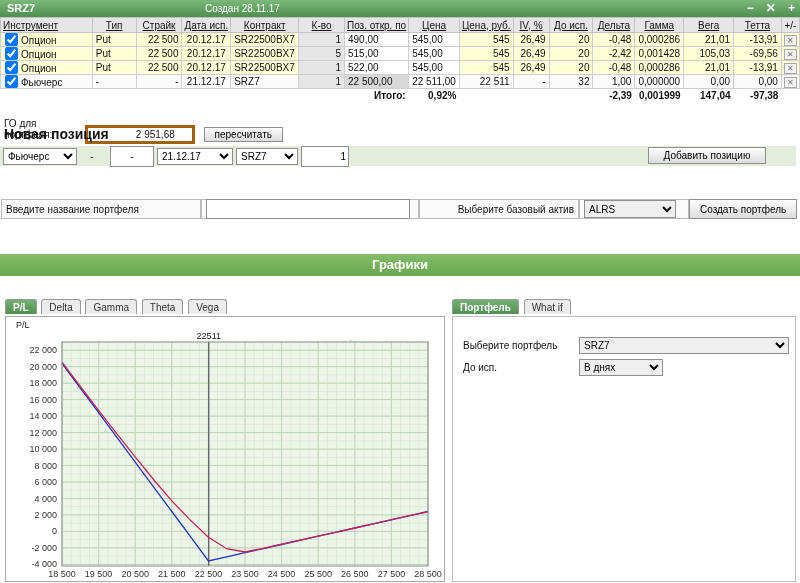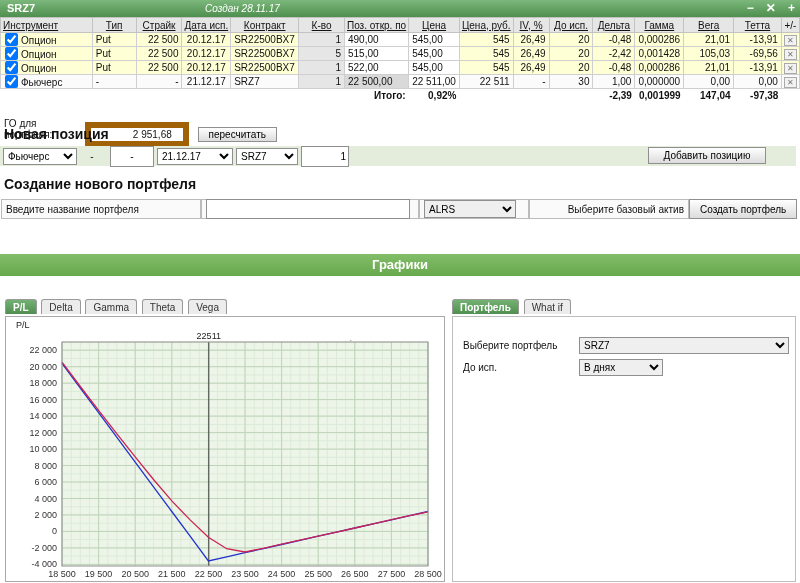--- a/index.html
+++ b/index.html
@@ -2,21 +2,21 @@
 <html style="--accent: #4f8f4f; --section-green: #67a84e; --row-yellow: #ffffd6;"><head>
 <meta charset="utf-8">
 <style>
   html,body{margin:0;padding:0;background:#fff;}
   .app{position:relative;width:800px;height:583px;background:#fff;overflow:hidden;
        font-family:"Liberation Sans",sans-serif;color:#111;}
   
   .titlebar{position:absolute;top:0;left:0;width:800px;height:17px;
     background:linear-gradient(#7cb87c,#4e8e4e);color:#fff;font-size:11px;}
   .titlebar .wtitle{position:absolute;left:7px;top:2px;font-weight:bold;}
-  .titlebar .wcreated{position:absolute;left:205px;top:3px;font-size:10px;font-style:italic;}
+  .titlebar .wcreated{position:absolute;left:205px;top:3px;font-size:10px;}
   .titlebar .wicons{position:absolute;right:5px;top:1px;font-weight:bold;}
   .titlebar .wicons span{margin-left:9px;cursor:pointer;font-size:12px;}
   
   table.positions{position:absolute;top:17px;left:0;border-collapse:collapse;table-layout:fixed;
     font-size:10px;}
   table.positions th{background:#e6e6e6;border:1px solid #c3c3c3;font-weight:normal;
     text-decoration:underline;padding:1px 2px;height:12px;white-space:nowrap;overflow:hidden;cursor:pointer;}
   table.positions th.no-u{text-decoration:none;}
   table.positions td{border:1px solid #cfcfcf;padding:0 3px;height:13px;white-space:nowrap;overflow:hidden;}
   tr.opt td{background:var(--row-yellow);}
@@ -26,22 +26,22 @@
   td.cell-qty{background:#e6e6e6 !important;border:1px solid #979797;text-align:right;}
   td.cell-open,td.cell-price{background:#fff !important;border:1px solid #979797;text-align:left;}
   tr.fut td.cell-open{background:#d9d9d9 !important;}
   td.first-cell input{vertical-align:-2px;margin:0 3px 0 1px;}
   .del{display:inline-block;border:1px solid #aaa;background:#f2f2f2;color:#777;
     font-size:8px;line-height:9px;padding:0 2px;cursor:pointer;}
   tr.totals td{border:none;background:none;font-weight:bold;}
   
   .go-row{position:absolute;top:107px;left:4px;font-size:10px;}
   .go-label{display:inline-block;width:78px;margin-top:11px;}
-  .go-value{display:inline-block;width:70px;border:6px solid #a16207;background:#fff;
-    text-align:right;padding:1px 11px;margin-right:6px;}
+  .go-value{display:inline-block;width:70px;border:3px solid #a16207;background:#fff;
+    text-align:right;padding:1px 17px;margin-right:6px;}
   .btn{background:linear-gradient(#fefefe,#dcdcdc);border:1px solid #8f8f8f;border-radius:0;
     font-size:10px;font-family:"Liberation Sans",sans-serif;padding:1px 10px;cursor:pointer;}
   
   .sec-head{position:absolute;left:4px;font-size:14px;font-weight:bold;margin:0;}
   #h-newpos{top:126px;}
   #h-create{top:176px;}
   
   .newpos{position:absolute;top:146px;left:0;width:796px;height:20px;background:#e4ecdc;
     font-size:10px;display:flex;align-items:center;}
   .newpos select,.newpos input{font-size:10px;font-family:"Liberation Sans",sans-serif;
@@ -191,21 +191,21 @@
           <td class="first-cell"><input type="checkbox" checked="" style=""><span>Фьючерс</span></td>
           <td class="cell-type">-</td>
           <td class="cell-strike num">-</td>
           <td class="cell-exp_date ctr">21.12.17</td>
           <td class="cell-contract">SRZ7</td>
           <td class="cell-qty num">1</td>
           <td class="cell-open num">22 500,00</td>
           <td class="cell-price num">22 511,00</td>
           <td class="cell-price_rub num">22 511</td>
           <td class="cell-iv num">-</td>
-          <td class="cell-dte num">30</td>
+          <td class="cell-dte num">32</td>
           <td class="cell-delta num">1,00</td>
           <td class="cell-gamma num">0,000000</td>
           <td class="cell-vega num">0,00</td>
           <td class="cell-theta num">0,00</td>
           <td style="text-align: center; padding: 0px 1px;"><span class="del">✕</span></td>
         </tr>
       </tbody>
     <tfoot>
       <tr class="totals">
         <td colspan="6"></td>
@@ -237,30 +237,29 @@
     <select style="width:76px">
       <option>21.12.17</option>
     </select>
     <select style="width:62px">
       <option>SRZ7</option>
     </select>
     <input type="text" style="width: 42px; text-align: right;" value="1">
     <button class="btn addpos-btn">Добавить позицию</button>
   </div>
 
-  <h2 class="sec-head" id="h-create">Создание нового портфеля</h2>
   <div class="create-row">
     <span class="cellbox" style="width:190px">Введите название портфеля</span>
     <span class="cellbox" style="width:208px">
         <input type="text" value="" style="">
       </span>
+    <span class="cellbox" style="width:150px;justify-content:flex-end">Выберите базовый актив</span>
     <span class="cellbox" style="width:100px">
       <select><option>ALRS</option></select>
     </span>
-    <span class="cellbox" style="width:150px;justify-content:flex-end">Выберите базовый актив</span>
     <button class="btn">Создать портфель</button>
   </div>
 
   <div class="charts-bar">Графики</div>
 
   <div class="tabs" id="left-tabs">
     <span class="tab active">P/L</span>
     <span class="tab">Delta</span>
     <span class="tab">Gamma</span>
     <span class="tab">Theta</span>

